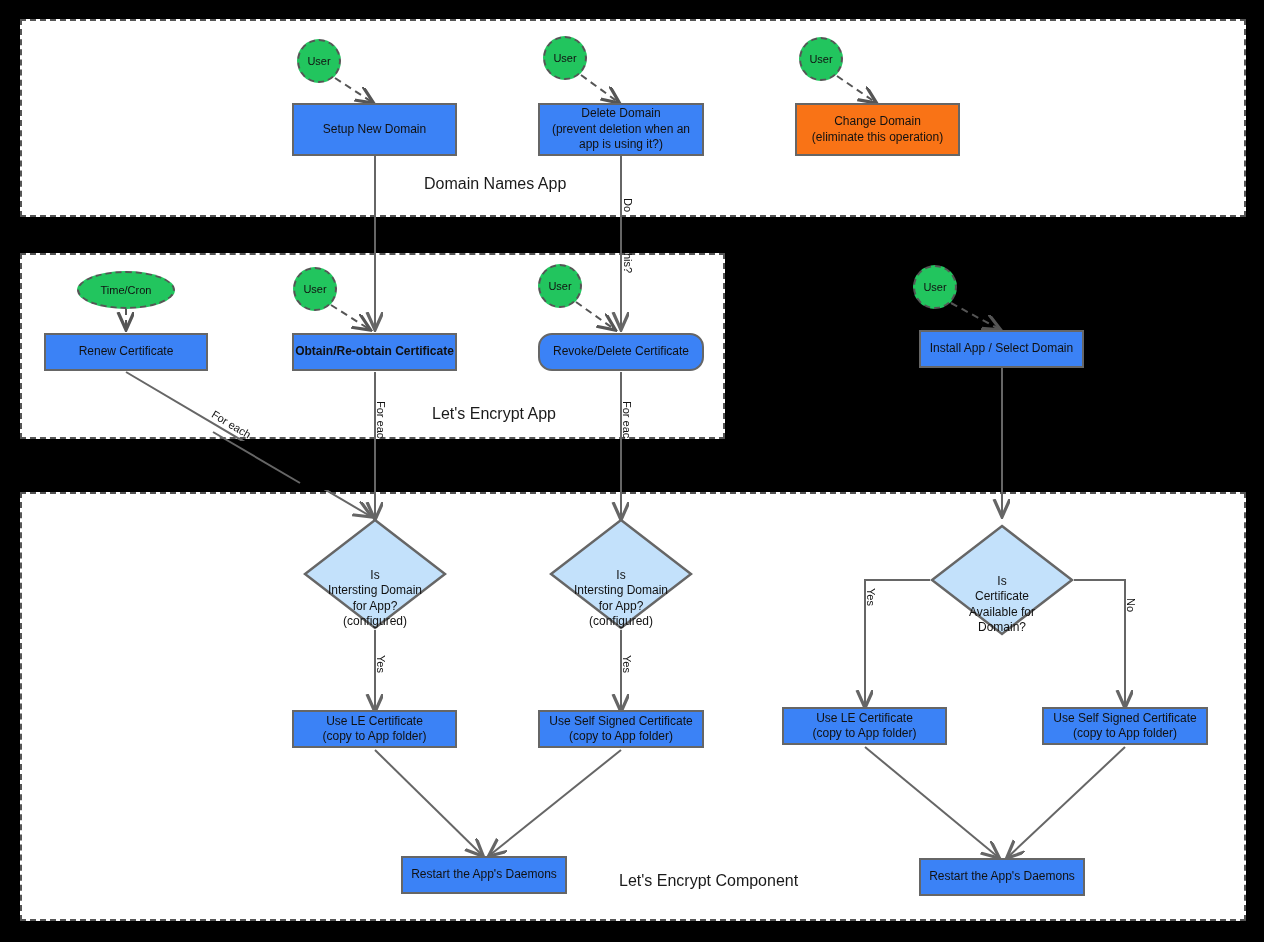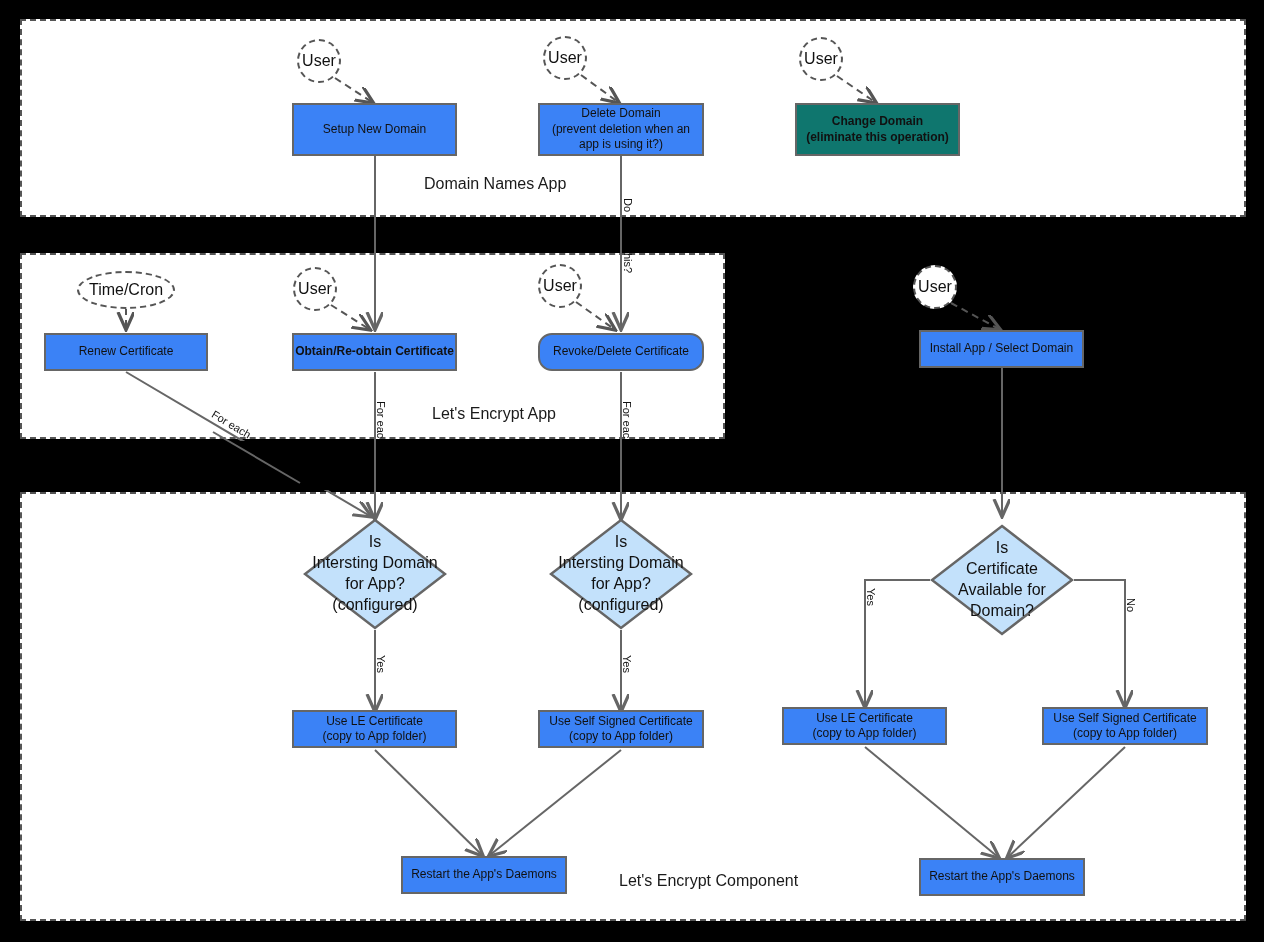--- a/index.html
+++ b/index.html
@@ -44,43 +44,42 @@
     text-align: center;
     font-size: 12px;
     color: #111111;
     line-height: 1.28;
   }
   .node-rect {
     background: #3b82f6;
     border: 2px solid #666666;
   }
   .node-rect.pink {
-    background: #0f766e;
-    font-weight: bold;
+    background: #f97316;
   }
   .node-ellipse {
-    background: #ffffff;
+    background: #22c55e;
     border: 2px dashed #555555;
     border-radius: 50%;
-    font-size: 16px;
+    font-size: 11px;
   }
   .node-diamond-wrap {
     position: absolute;
   }
   .node-diamond-label {
     position: absolute;
     left: 0;
     top: 0;
     width: 100%;
     height: 100%;
     display: flex;
     align-items: center;
-    justify-content: center;
+    justify-content: flex-end;
     text-align: center;
-    font-size: 16px;
+    font-size: 12px;
     color: #111111;
     line-height: 1.3;
     pointer-events: none;
   }
   .edge-label {
     position: absolute;
     font-size: 11px;
     color: #111111;
     background: transparent;
     white-space: nowrap;

